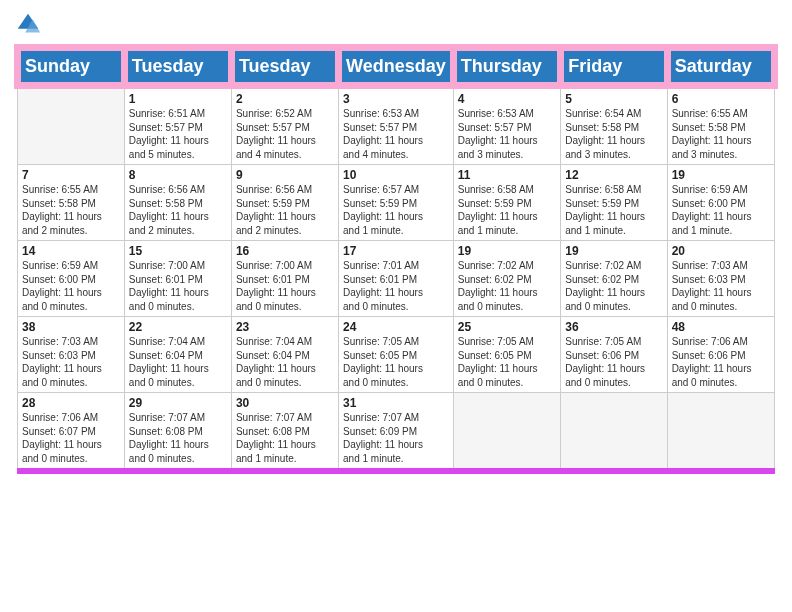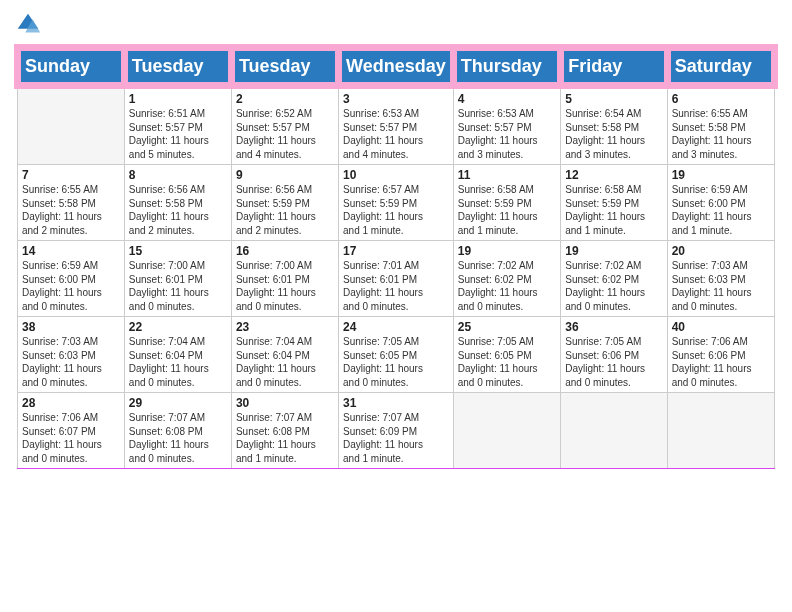--- a/index.html
+++ b/index.html
@@ -91,21 +91,21 @@
       color: #222;
       display: block;
       margin-bottom: 1px;
     }
     .day-info {
       font-size: 10px;
       color: #333;
       line-height: 1.35;
     }
     .last-row td {
-      border-bottom: 1px solid #d946ef;
+      border-bottom: 6px solid #d946ef;
     }
   </style>
 </head>
 <body>
 
 <div class="container">
   <div class="header">
     <div class="logo">
       <svg class="logo-icon" viewBox="0 0 30 30">
         <polygon points="15,4 26,20 4,20" fill="#2a7abf"></polygon>
@@ -241,21 +241,21 @@
           </td>
           <td>
             <span class="day-num">25</span>
             <div class="day-info">Sunrise: 7:05 AM<br>Sunset: 6:05 PM<br>Daylight: 11 hours<br>and 0 minutes.</div>
           </td>
           <td>
             <span class="day-num">36</span>
             <div class="day-info">Sunrise: 7:05 AM<br>Sunset: 6:06 PM<br>Daylight: 11 hours<br>and 0 minutes.</div>
           </td>
           <td>
-            <span class="day-num">40</span>
+            <span class="day-num">48</span>
             <div class="day-info">Sunrise: 7:06 AM<br>Sunset: 6:06 PM<br>Daylight: 11 hours<br>and 0 minutes.</div>
           </td>
         </tr>
         <tr class="last-row">
           <td>
             <span class="day-num">28</span>
             <div class="day-info">Sunrise: 7:06 AM<br>Sunset: 6:07 PM<br>Daylight: 11 hours<br>and 0 minutes.</div>
           </td>
           <td>
             <span class="day-num">29</span>

